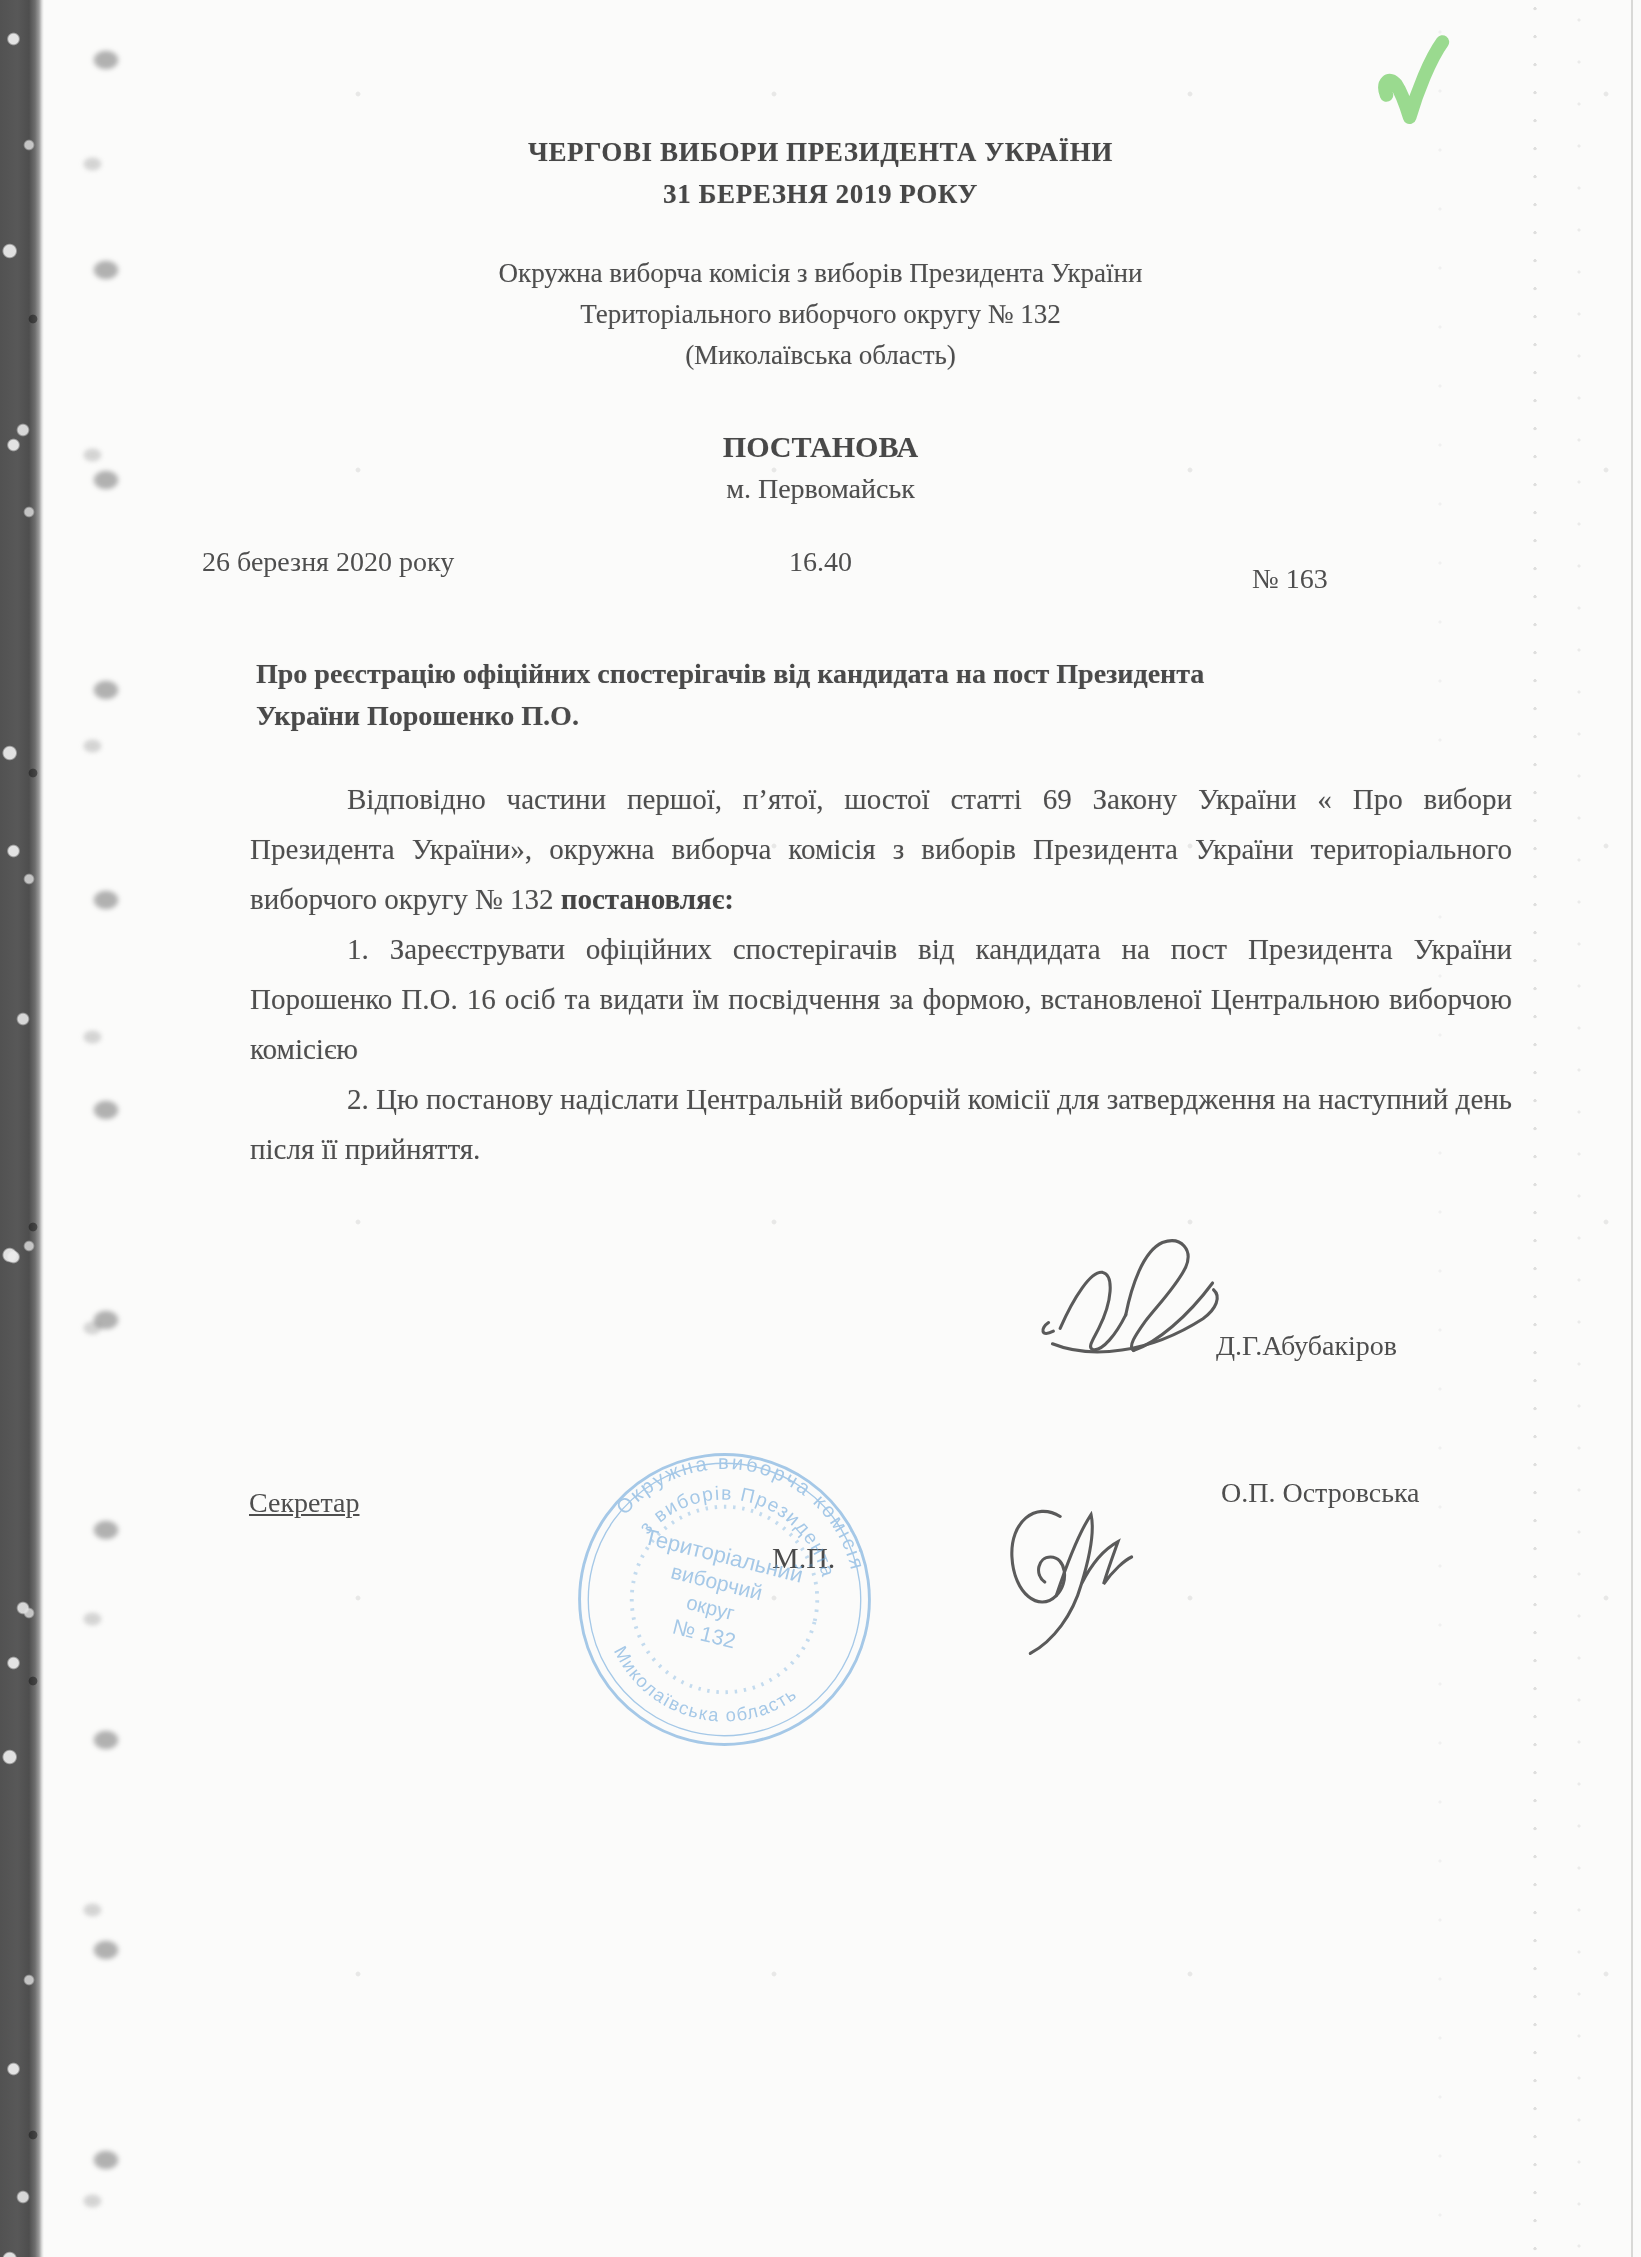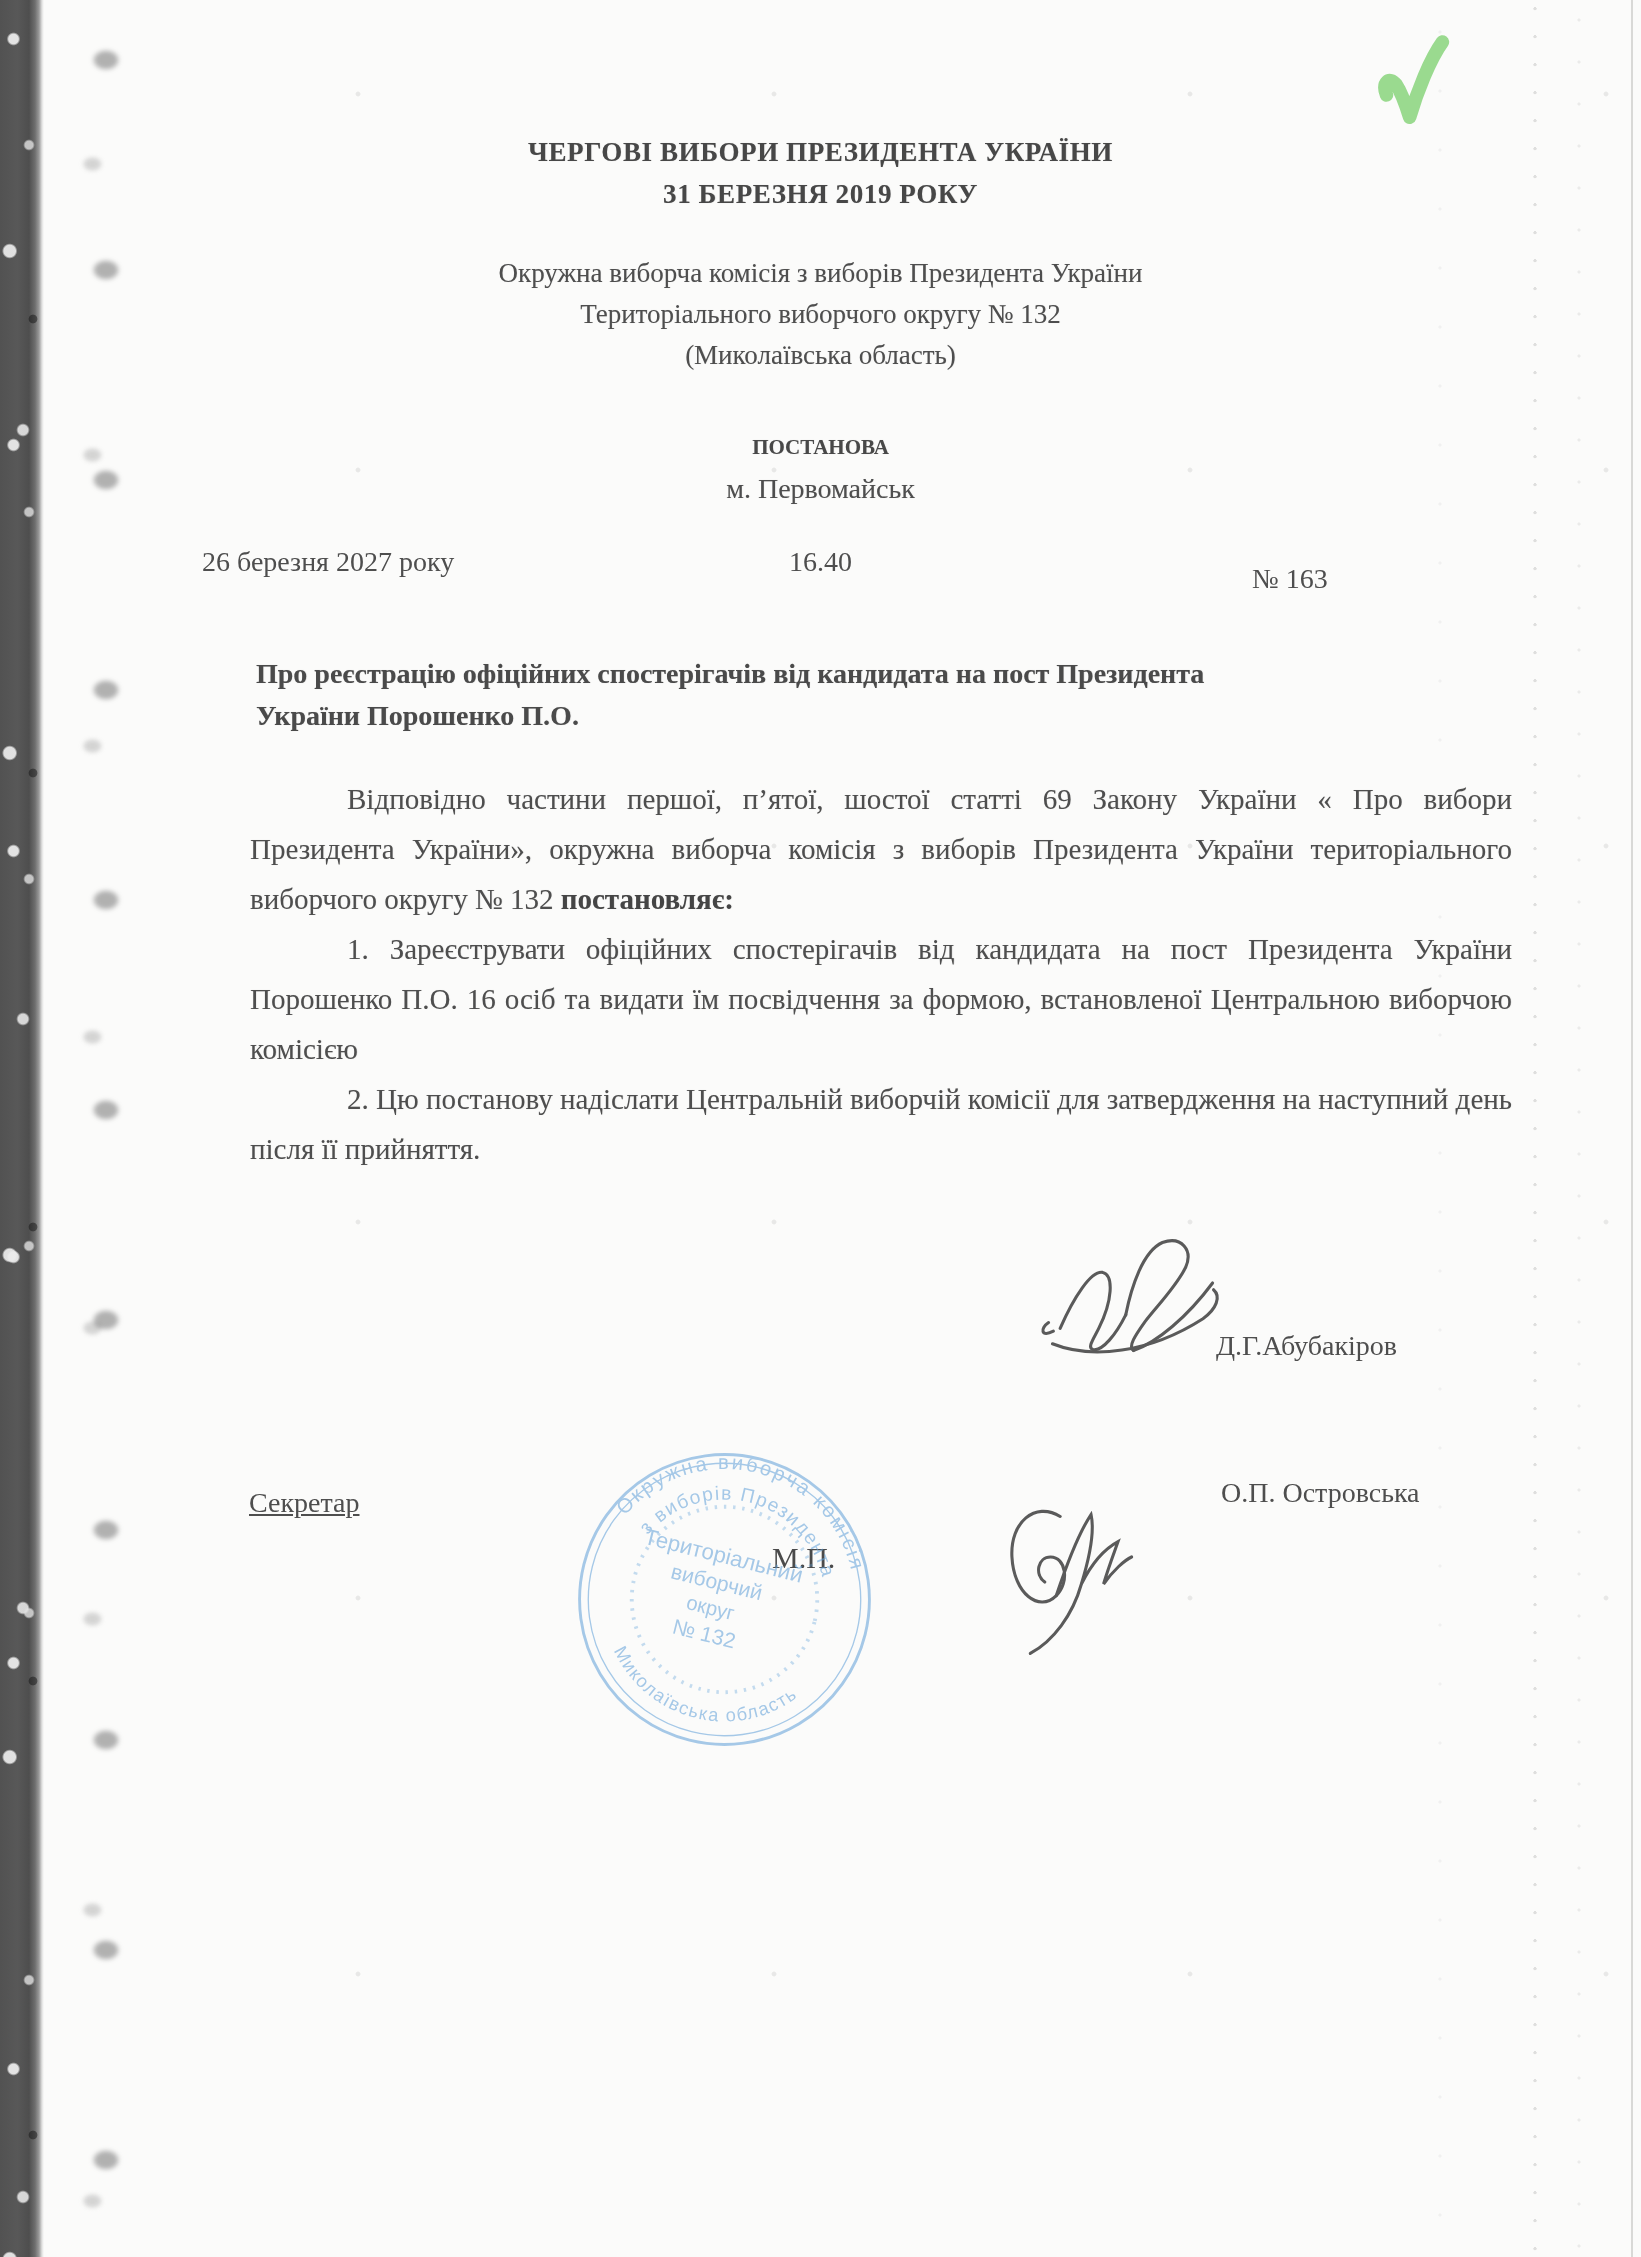--- a/index.html
+++ b/index.html
@@ -51,21 +51,21 @@
     background-size:232px 28px,232px 42px,232px 59px;
     background-repeat:repeat-y;
   }
   .right-line{position:absolute;left:1631px;top:0;width:1.9px;height:100%;background:rgba(190,190,186,.55);}
   
   .blk{position:absolute;}
   .ctr{left:0;width:1641px;text-align:center;}
   .title{top:131px;font-size:27px;font-weight:bold;line-height:42px;color:#474747;letter-spacing:0.6px;text-shadow:0.3px 0.3px 0.7px rgba(90,90,90,.35);}
   .org{top:253px;font-size:27px;line-height:41px;text-shadow:0.3px 0.3px 0.7px rgba(100,100,100,.3);}
   .resol{top:426px;font-size:28px;line-height:42px;text-shadow:0.3px 0.3px 0.7px rgba(100,100,100,.3);}
-  .resol .doc-type{font-weight:bold;font-size:21px;color:#484848;}
+  .resol .doc-type{font-weight:bold;font-size:30px;color:#484848;}
   .date-row{top:546px;font-size:28px;}
   .date-row .d{position:absolute;left:202px;top:0;white-space:nowrap;}
   .date-row .t{position:absolute;left:789px;top:0;white-space:nowrap;}
   .date-row .n{position:absolute;left:1252px;top:17px;white-space:nowrap;}
   .subject{top:653px;left:256px;width:1226px;text-align:left;font-weight:bold;font-size:28px;line-height:42px;color:#4a4a4a;text-shadow:0.3px 0.3px 0.7px rgba(90,90,90,.35);}
   .bodytext{top:774px;left:202px;width:1262px;font-size:29px;line-height:50px;text-align:justify;text-shadow:0.3px 0.3px 0.7px rgba(100,100,100,.3);margin-left:48px;}
   .bodytext p{margin:0;text-indent:97px;}
   .bold{font-weight:bold;color:#454545;}
   .sig-role-head{top:1300px;left:247px;font-size:28px;line-height:41px;}
   .sig-name-head{top:1330px;left:1216px;font-size:28px;white-space:nowrap;}
@@ -105,21 +105,21 @@
     <div>Територіального виборчого округу № 132</div>
     <div>(Миколаївська область)</div>
   </div>
 
   <div class="blk ctr resol">
     <div class="doc-type">ПОСТАНОВА</div>
     <div>м. Первомайськ</div>
   </div>
 
   <div class="blk date-row" style="left:0;width:1641px;">
-    <span class="d">26 березня  2027 року</span>
+    <span class="d">26 березня  2020 року</span>
     <span class="t">16.40</span>
     <span class="n">№ 163</span>
   </div>
 
   <div class="blk subject">
     <div>Про реєстрацію офіційних спостерігачів від кандидата на пост Президента</div>
     <div>України Порошенко П.О.</div>
   </div>
 
   <div class="blk bodytext">

